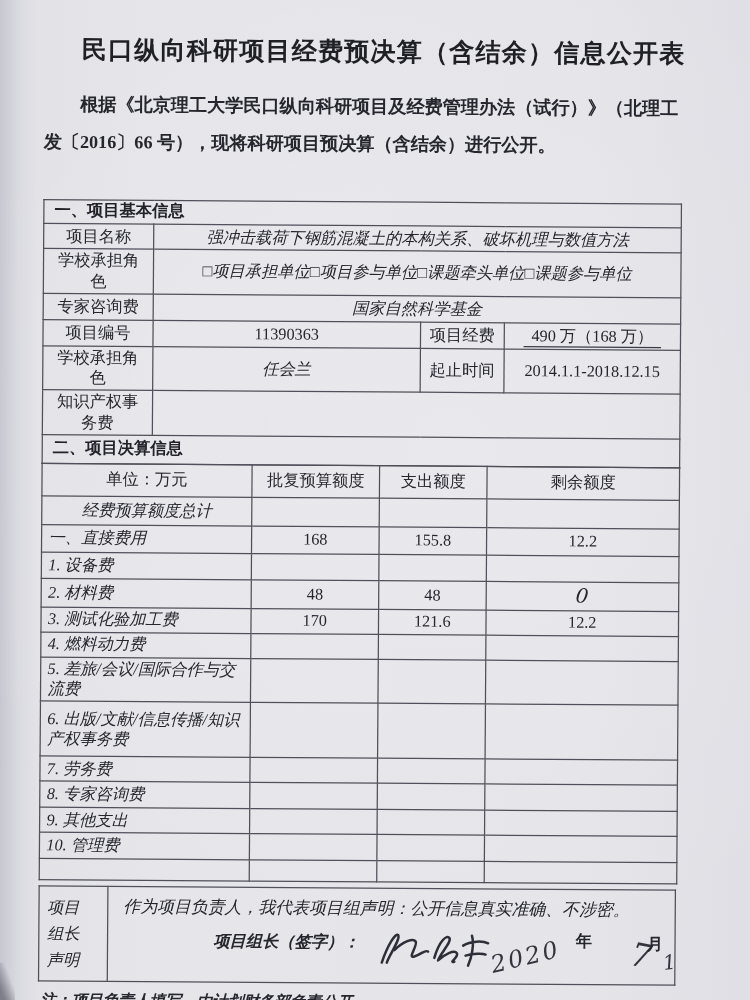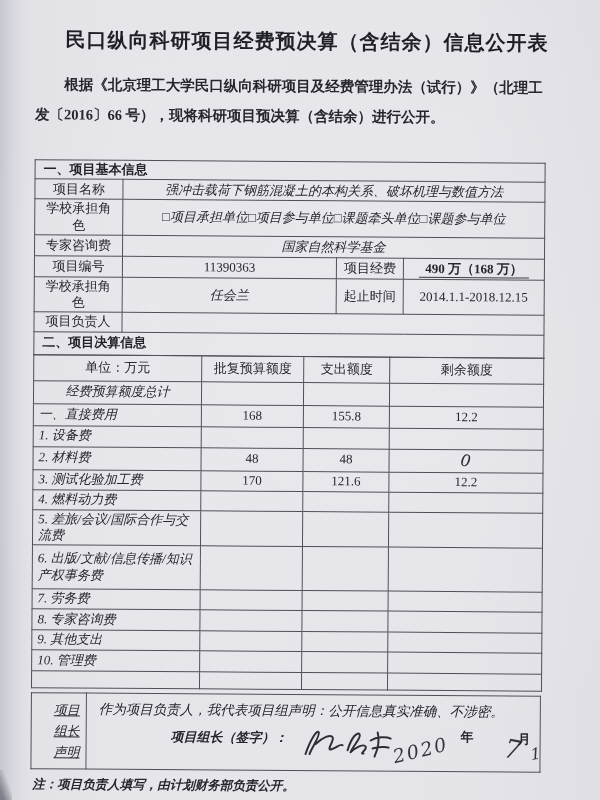--- a/index.html
+++ b/index.html
@@ -24,27 +24,27 @@
     text-indent:2em;width:520px;margin:0 0 30px 0;color:#26262e;}
   table{border-collapse:collapse;table-layout:fixed;width:510px;}
   td{border:1px solid #50505a;font-size:13px;line-height:1.25;
     padding:1px 5px;overflow:hidden;color:#26262e;}
   .tbl-outer{border:1.5px solid #44444e;}
   .sec-hdr td{font-family:"DejaVu Sans","Liberation Sans",sans-serif;
     font-weight:bold;font-size:13px;text-align:left;padding-left:8px;color:#22222a;}
   .c{text-align:center;}
   .kai{font-style:italic;}
   .num{font-family:"Liberation Serif","DejaVu Serif",serif;font-style:normal;}
-  .underl{border-bottom:1px solid #3a3a44;padding:4px 6px 1px 6px;font-weight:bold;}
+  .underl{border-bottom:1px solid #3a3a44;padding:4px 6px 1px 6px;}
   .r17{height:17px}.r19{height:19px}.r20{height:20px}.r21{height:21px}
   .r22{height:22px}.r23{height:23px}.r26{height:26px}.r34{height:34px}.r44{height:44px}
   .t2{margin-top:-1px;}
   .decl{margin-top:4px;}
   .decl td{padding:4px 6px;}
-  .decl .side{width:42px;text-align:right;font-size:13px;line-height:21px;text-decoration:underline;}
+  .decl .side{width:42px;text-align:left;font-size:13px;line-height:21px;}
   .statement{font-size:13.5px;margin:4px 0 2px 6px;}
   .signline{position:relative;height:44px;margin-top:2px;}
   .signlabel{position:absolute;left:78px;top:8px;font-size:13px;font-weight:600;}
   .sig-svg{position:absolute;left:205px;top:2px;}
   .hand{font-family:"DejaVu Serif",serif;font-style:italic;color:#34343e;display:inline-block;}
   .hand-year{position:absolute;left:300px;top:16px;font-size:19px;transform:rotate(-14deg);letter-spacing:2px;}
   .ymd{position:absolute;font-size:13px;font-weight:600;}
   .lbl-year{left:368px;top:6px;}
   .lbl-month{left:425px;top:8px;}
   .hand-month{position:absolute;left:412px;top:10px;font-size:26px;transform:rotate(10deg);}
@@ -90,21 +90,21 @@
         <td class="c">项目经费</td>
         <td class="c"><span class="underl num">490 万（168 万）</span></td>
       </tr>
       <tr class="r22">
         <td class="c">学校承担角色</td>
         <td class="c kai">任会兰</td>
         <td class="c">起止时间</td>
         <td class="c num">2014.1.1-2018.12.15</td>
       </tr>
       <tr class="r17">
-        <td class="c">项目负责人</td>
+        <td class="c">知识产权事务费</td>
         <td colspan="3"></td>
       </tr>
       <tr class="sec-hdr r23">
         <td colspan="4">二、项目决算信息</td>
       </tr>
     </tbody>
       </table>
 
     <table class="tbl-outer t2">
       <colgroup>

